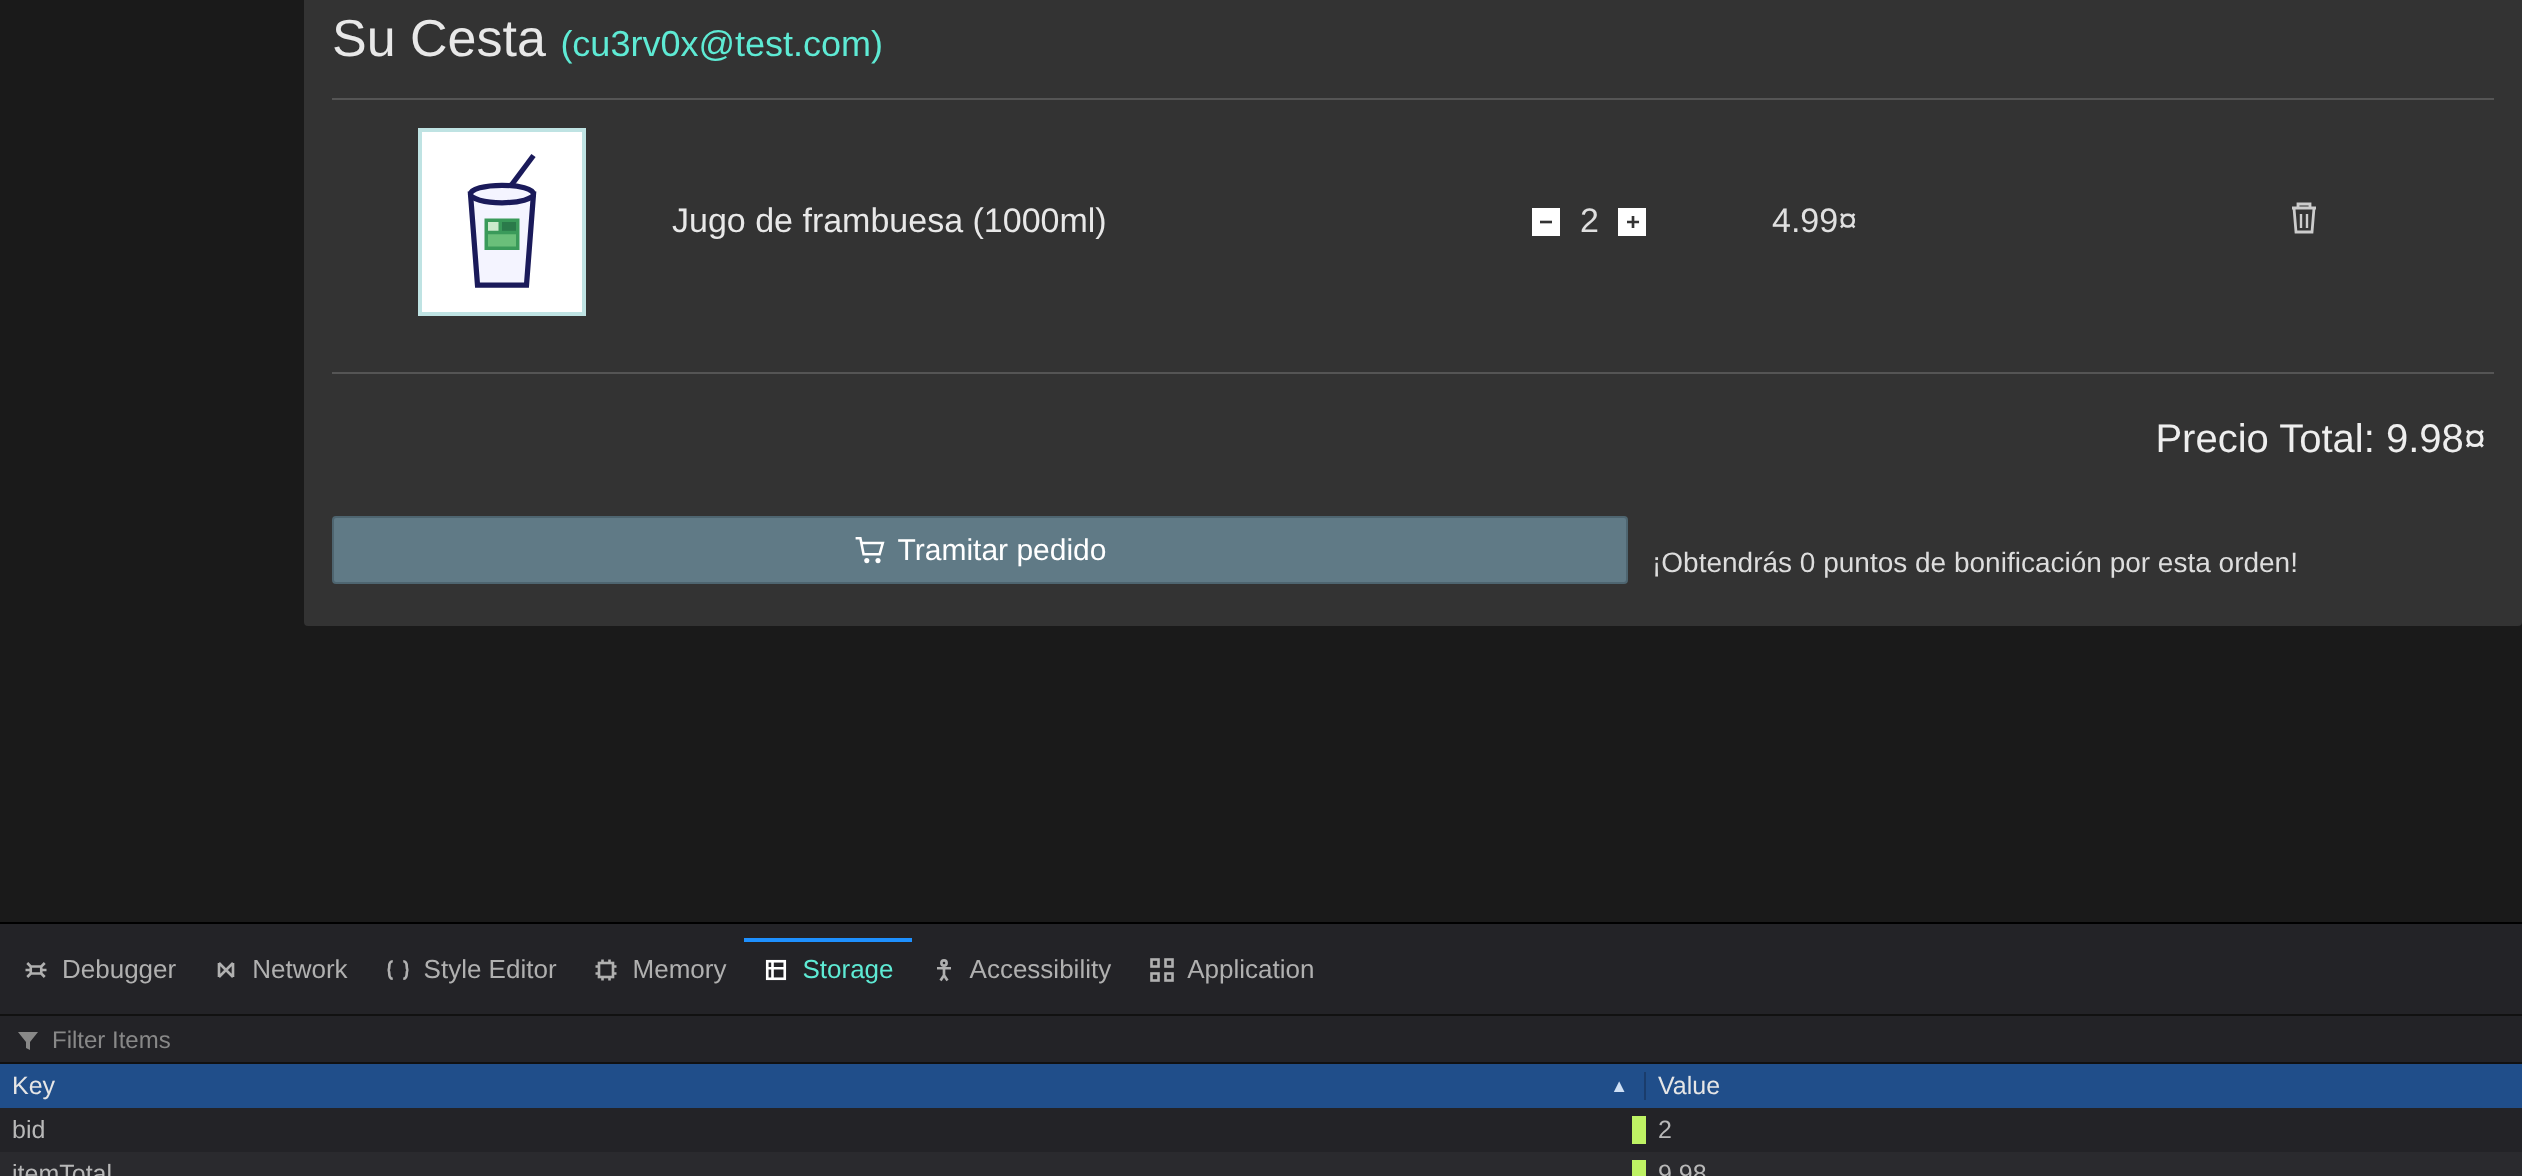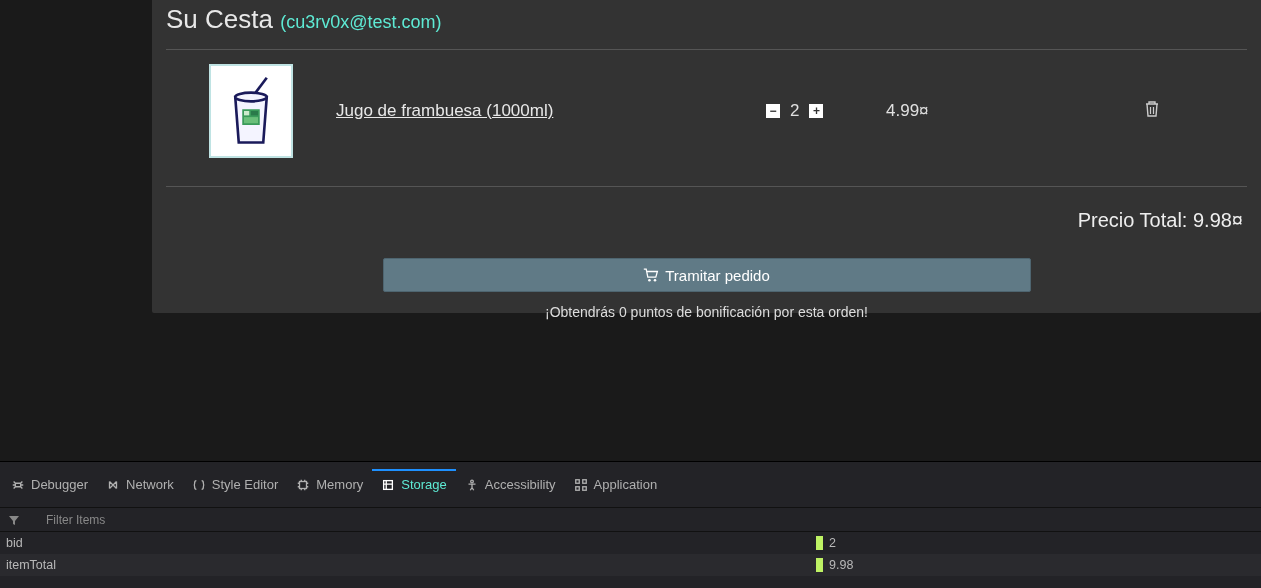--- a/index.html
+++ b/index.html
@@ -7,43 +7,43 @@
   .app-area { position: absolute; top:0; left:0; right:0; height: 461px; background: #1a1a1a; }
   .left-strip { position:absolute; top:0; left:0; width:152px; height:461px; background:#1a1a1a; }
   .cart-panel { position:absolute; top:0; left:152px; right:0; height:313px; background:#333333; padding:0 14px 14px 14px; border-radius:0 0 2px 2px; }
   .cart-title { font-size:26px; font-weight:400; color:#e8e8e8; margin-top:4px; }
   .cart-email { font-size:18px; font-weight:400; color:#5eead4; }
   .hr { border:none; border-top:1px solid #555; margin-top:14px; }
   .cart-row { display:flex; align-items:center; height:122px; }
   .thumb-wrap { width:170px; display:flex; justify-content:center; }
   .thumb { width:84px; height:94px; background:#fff; border:2px solid #bfe3e3; display:flex; align-items:center; justify-content:center; position:relative; }
   .thumb svg { width:60px; height:70px; }
-  .item-name { flex:0 0 430px; font-size:17px; color:#e8e8e8;text-decoration:underline; }
+  .item-name { flex:0 0 430px; font-size:17px; color:#e8e8e8; }
   .qty-group { flex:0 0 120px; display:flex; align-items:center; gap:10px; font-size:17px; }
   .qty-btn { width:14px; height:14px; background:#fff; color:#333; display:inline-flex; align-items:center; justify-content:center; font-size:12px; font-weight:bold; cursor:pointer; line-height:1; }
   .price { flex:0 0 170px; text-align:left; font-size:17px; }
   .trash { flex:1; text-align:center; cursor:pointer; }
   .trash svg { width:16px; height:18px; fill:#ccc; }
   .total-row { text-align:right; font-size:20px; color:#eee; margin-top:22px; padding-right:4px; }
-  .checkout-wrap { display:flex; flex-direction:column; align-items:center; margin-top:26px; }
+  .checkout-wrap { display:flex; align-items:center; margin-top:26px;gap:12px; }
   .checkout-btn { width:648px; height:34px; background:#607a86; border:1px solid #4e6570; color:#fff; font-size:15px; display:flex; align-items:center; justify-content:center; gap:6px; cursor:pointer; border-radius:2px; }
   .checkout-btn svg { width:16px; height:15px; fill:#fff; }
   .bonus-text { font-size:14px; color:#ddd; margin-top:12px; }
 
   
   .devtools { position:absolute; top:461px; left:0; right:0; bottom:0; background:#232327; color:#b8b8b8; font-size:13px; font-family:"Segoe UI", Arial, sans-serif; }
   .dt-tabs { height:47px; display:flex; align-items:center; gap:0; background:#232327; border-top:1px solid #000; border-bottom:1px solid #111; padding-left:2px; }
   .dt-tab { display:flex; align-items:center; gap:6px; padding:0 9px; height:29px; cursor:pointer; color:#b0b0b0; position:relative; }
   .dt-tab.active { color:#5eead4; }
   .dt-tab.active::before { content:""; position:absolute; top:-1px; left:0; right:0; height:2px; background:#1e90ff; }
   .dt-tab svg { width:14px; height:14px; fill:none; stroke:#b0b0b0; stroke-width:1.5; }
   .dt-tab.active svg { stroke:#fff; }
   .dt-filter { height:24px; display:flex; align-items:center; background:#232327; border-bottom:1px solid #111; padding-left:8px; }
   .dt-filter svg { width:12px; height:12px; fill:#888; margin-right:6px; }
-  .dt-filter input { background:transparent; border:none; color:#e0e0e0; font-size:12px; outline:none; width:300px;margin-left:20px; }
+  .dt-filter input { background:transparent; border:none; color:#e0e0e0; font-size:12px; outline:none; width:300px; }
   .dt-filter input::placeholder { color:#888; }
   .dt-header-row { height:22px; background:#204e8a; display:flex; align-items:center; color:#e6e6e6; font-size:12.5px; }
   .dt-col-key { flex:0 0 823px; padding-left:6px; display:flex; align-items:center; justify-content:space-between; border-right:1px solid #1a3c6b; }
   .dt-col-key .sort-icon { margin-right:8px; font-size:9px; color:#cfe0f5; }
   .dt-col-val { flex:1; padding-left:6px; }
   .dt-data-row { height:22px; display:flex; align-items:center; font-size:12.5px; }
   .dt-data-row:nth-child(odd) { background:#232327; }
   .dt-data-row:nth-child(even) { background:#2d2d31; }
   .dt-data-row .dt-col-key { border-right:7px solid #bef264; justify-content:flex-start; }
   .dt-rows-wrap .dt-data-row:nth-of-type(1){background:#232327;}
@@ -162,20 +162,29 @@
     </div>
   </div>
 
   <div class="dt-filter">
     <svg viewBox="0 0 12 12">
         <path d="M1 2h10L7 7v4l-2-1V7z" fill="#888"></path>
       </svg>
     <input type="text" placeholder="Filter Items" style="">
   </div>
 
+  <div class="dt-header-row">
+    <div class="dt-col-key">
+      <span>Key</span>
+      <span class="sort-icon">▲</span>
+    </div>
+    <div class="dt-col-val">
+      <span>Value</span>
+    </div>
+  </div>
 
   <div class="dt-rows-wrap">
     <div class="dt-data-row">
       <div class="dt-col-key">bid</div>
       <div class="dt-col-val">2</div>
     </div>
     <div class="dt-data-row">
       <div class="dt-col-key">itemTotal</div>
       <div class="dt-col-val">9.98</div>
     </div>

